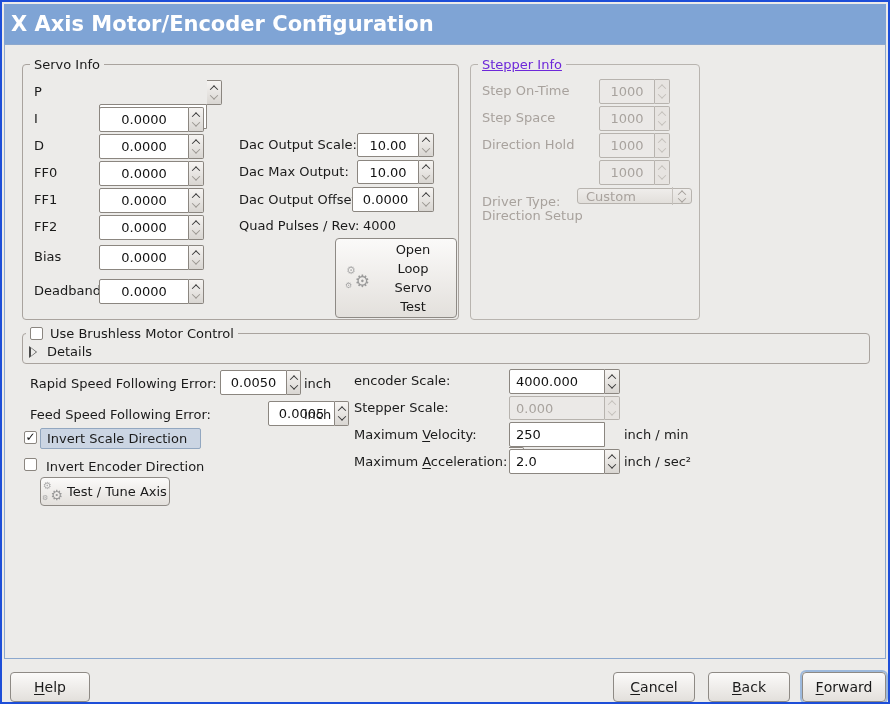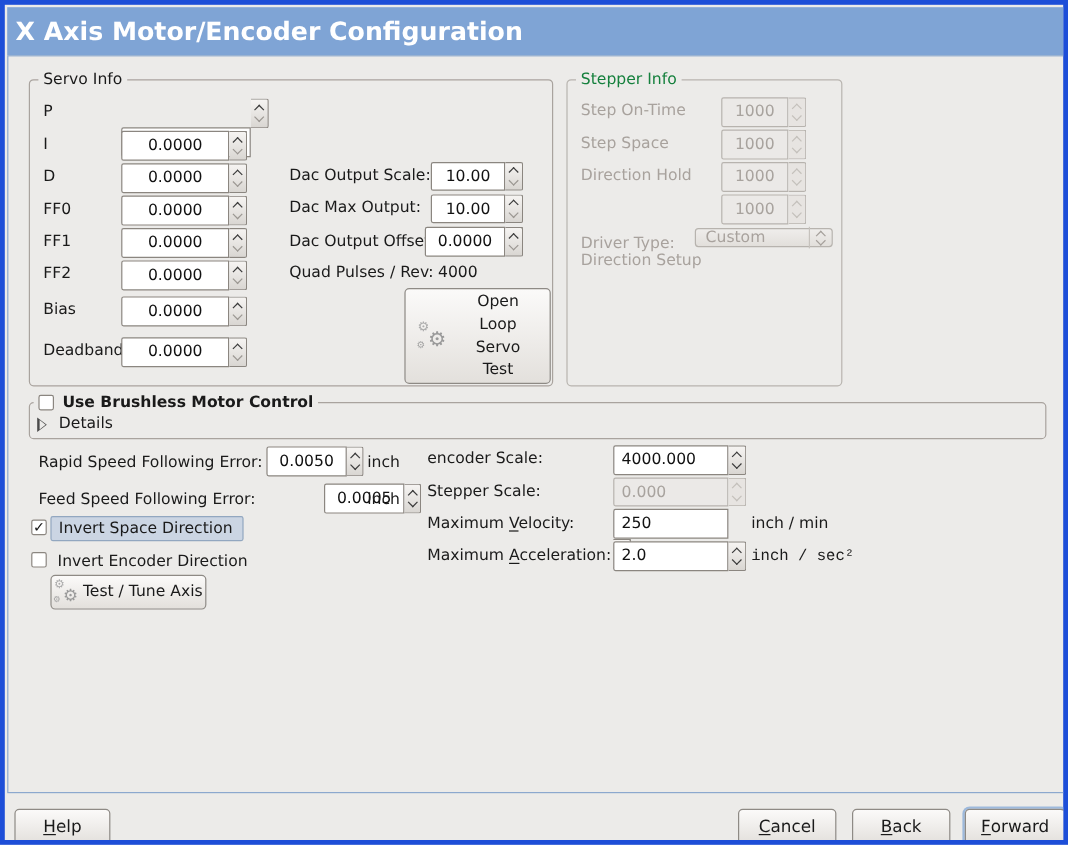--- a/index.html
+++ b/index.html
@@ -1,27 +1,27 @@
 <!DOCTYPE html>
 <html><head>
 <meta charset="utf-8">
 <style>
   * { margin:0; padding:0; box-sizing:border-box; }
   html,body { width:890px; height:704px; }
   body { font-family:"DejaVu Sans", sans-serif; background:#ECEBE9; }
   .win { position:relative; width:890px; height:704px; background:#ECEBE9;
-         border:4px solid #1d4ed8; overflow:hidden; }
+         border:2px solid #1d4ed8; overflow:hidden; }
   .abs { position:absolute; }
   .titlebar { left:2px; top:2px; width:882px; height:40px; background:#7FA4D5;
               color:#FFFFFF; font-size:21px; font-weight:bold;
               display:flex; align-items:center; padding-left:7px; }
   .panel { left:2px; top:42px; width:882px; height:615px; border:1px solid #8CA8CE; }
   .frame { border:1px solid #A9A39E; border-radius:4px; }
   .frame-label { background:#ECEBE9; padding:0 4px; font-size:13px; color:#1a1a1a; white-space:nowrap; }
-  .frame-label.dis { color:#15803d; }
+  .frame-label.dis { color:#6d28d9;text-decoration:underline; }
   .lbl { font-size:13px; color:#1a1a1a; white-space:nowrap; }
   .lbl.dis { color:#A8A29D; }
   .spin { display:flex; }
   .entry { border:1px solid #8B8680; background:#FFFFFF; border-radius:2px 0 0 2px;
            display:flex; align-items:center; justify-content:center; font-size:13px; color:#111; }
   .entry.left { justify-content:flex-start; padding-left:6px; }
   .entry.dis { background:#EBE9E7; border-color:#B7B3AE; color:#A8A39E; }
   .stepper { width:15px; border:1px solid #8B8680; border-left:0; border-radius:0 2px 2px 0;
              background:linear-gradient(#F6F4F2,#D9D6D2);
              display:flex; flex-direction:column; align-items:center; justify-content:space-evenly; }
@@ -218,21 +218,21 @@
     <span class="cdiv"></span>
     <span class="carr">
         <i class="cu disarrow" style="border-color:#A5A09B;"></i>
         <i class="cd disarrow" style="border-color:#A5A09B;"></i>
       </span>
   </div>
 
   <div class="abs frame" style="left:20px;top:331px;width:848px;height:31px;"></div>
   <div class="abs frame-label" style="left:24px;top:324px;display:flex;align-items:center;gap:7px;">
     <span class="checkbox"></span>
-    <span style="font-weight:bold;">Use Brushless Motor Control</span>
+    <span style="font-weight:normal;">Use Brushless Motor Control</span>
   </div>
   <div class="abs" style="left:28px;top:342px;display:flex;align-items:center;gap:10px;">
     <span class="exp-arrow"></span>
     <span class="lbl">Details</span>
   </div>
 
   <div class="abs lbl" style="left:28px;top:374px;">Rapid Speed Following Error:</div>
   <div class="abs spin" style="left:218px;top:368px;">
     <span class="entry" style="width:67px;height:25px;">0.0050</span>
     <span class="stepper" style="height:25px;width:14px;">
@@ -281,24 +281,24 @@
   <div class="abs lbl" style="left:622px;top:425px;">inch / min</div>
 
   <div class="abs lbl" style="left:352px;top:452px;">Maximum <u>A</u>cceleration:</div>
   <div class="abs spin" style="left:507px;top:447px;">
     <span class="entry left" style="width:96px;height:25px;">2.0</span>
     <span class="stepper" style="height:25px;">
         <i class="cu"></i>
         <i class="cd"></i>
       </span>
   </div>
-  <div class="abs lbl" style="left:622px;top:452px;font-family:Liberation Mono, monospace;">inch / sec²</div>
+  <div class="abs lbl" style="left:622px;top:452px;">inch / sec²</div>
 
   <span class="abs checkbox" style="left:22px;top:429px;"><span>✓</span></span>
-  <div class="abs hl-label" style="left:38px;top:426px;width:161px;height:21px;">Invert Space Direction</div>
+  <div class="abs hl-label" style="left:38px;top:426px;width:161px;height:21px;">Invert Scale Direction</div>
 
   <span class="abs checkbox" style="left:22px;top:456px;"></span>
   <div class="abs lbl" style="left:44px;top:457px;">Invert Encoder Direction</div>
 
   <div class="abs btn" style="left:38px;top:475px;width:130px;height:29px;font-size:13px;gap:4px;">
     <span class="gears" style="width:20px;height:18px;">
         <span class="g2" style="font-size:10px;">⚙</span>
         <span class="g1" style="font-size:14px;">⚙</span>
         <span class="g3" style="font-size:7px;">⚙</span>
       </span>

